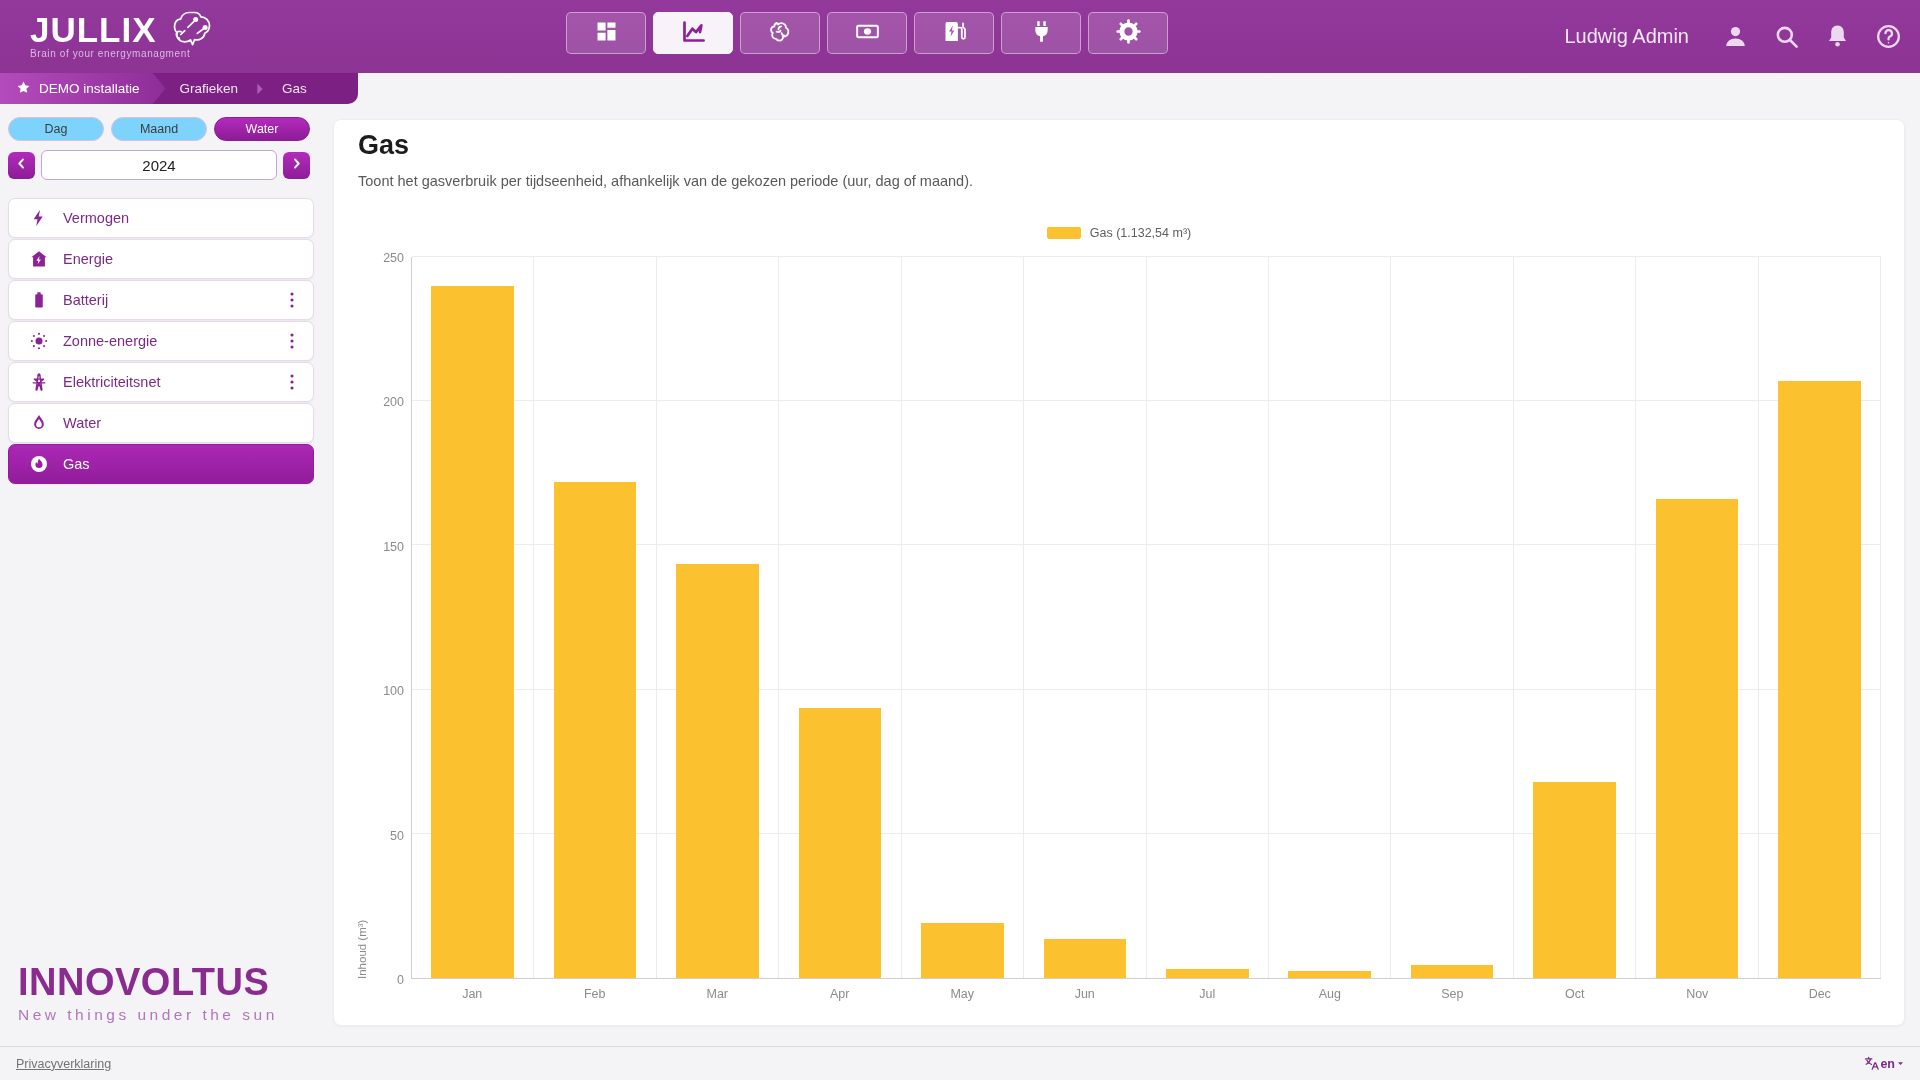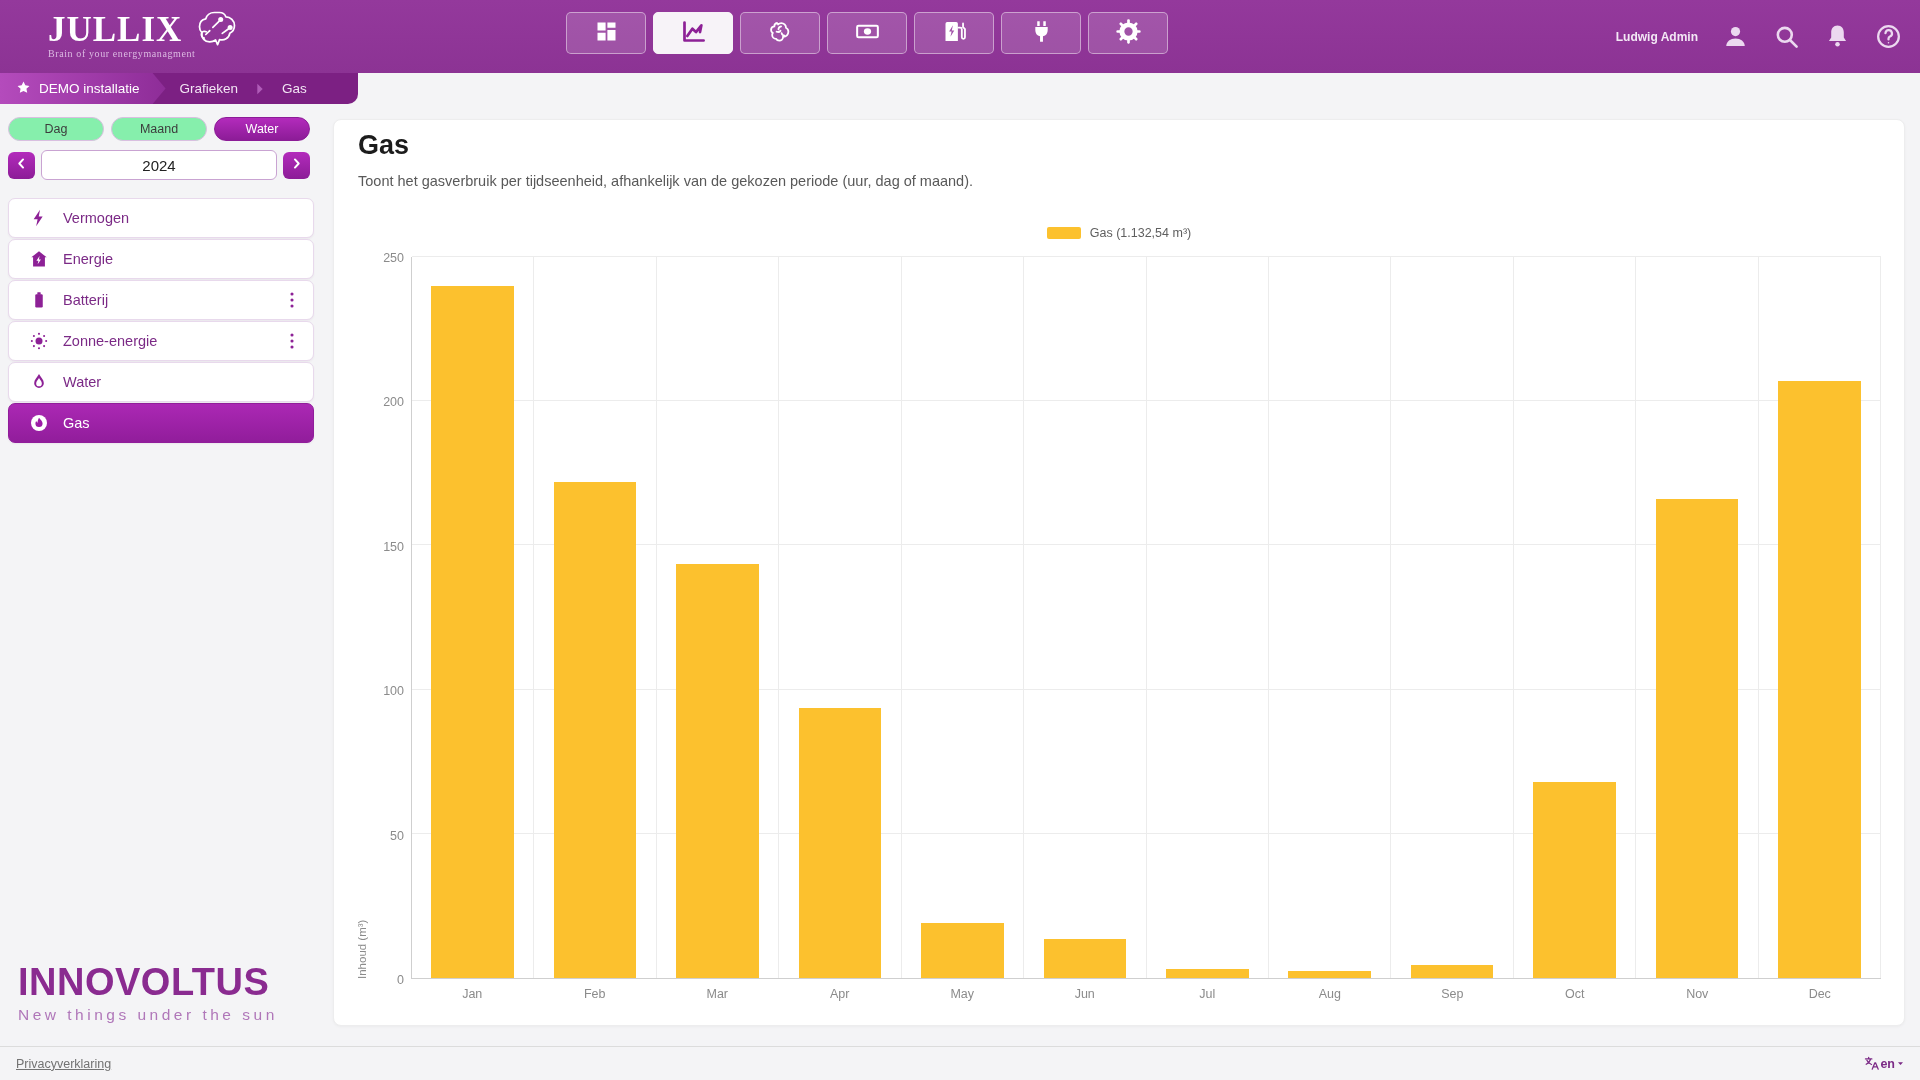--- a/index.html
+++ b/index.html
@@ -2,54 +2,54 @@
 <html><head>
 <meta charset="utf-8">
 <style>
   * { margin:0; padding:0; box-sizing:border-box; }
   html,body { width:1920px; height:1080px; overflow:hidden; }
   body { font-family:"Liberation Sans", sans-serif; background:#f4f4f6; position:relative; }
 
   
   .topbar { position:absolute; left:0; top:0; width:1920px; height:73px;
             background:linear-gradient(180deg,#94399c,#8c3394); z-index:3; }
-  .logo { position:absolute; left:48px; top:7px; cursor:pointer;font-family:Liberation Serif, serif; }
+  .logo { position:absolute; left:30px; top:7px; cursor:pointer; }
   .logo-row { display:flex; align-items:center; gap:6px; }
   .logo-text { color:#fff; font-size:35px; font-weight:700; letter-spacing:1px; line-height:1; }
   .logo-icon svg { width:56px; height:44px; display:block; }
   .logo-tagline { color:#dcb9e2; font-size:10px; letter-spacing:0.6px; margin-top:-3px; }
 
   .main-nav { position:absolute; left:566px; top:12px; display:flex; gap:7px; }
   .nav-btn { width:80px; height:42px; border-radius:5px; border:1.5px solid rgba(255,255,255,.45);
              background:rgba(255,255,255,.15); display:flex; align-items:center; justify-content:center;
              color:#fff; cursor:pointer; }
   .nav-btn svg { width:27px; height:27px; }
   .nav-btn.active { background:#f7f3f8; border-color:#f7f3f8; color:#8d2196; }
 
   .user-area { position:absolute; right:18px; top:0; height:73px; display:flex; align-items:center; gap:24px; }
-  .user-name { color:#f3e8f5; font-size:12px; margin-right:0;font-weight:bold; }
+  .user-name { color:#f3e8f5; font-size:20px; margin-right:9px; }
   .hdr-ico { width:27px; height:27px; color:#ecd9f0; cursor:pointer; }
   .hdr-ico svg { width:100%; height:100%; }
 
   
   .breadcrumb { position:absolute; left:0; top:73px; height:31px; width:358px; z-index:2;
                 background:#7c2083; border-bottom-right-radius:10px;
                 display:flex; align-items:center; overflow:hidden; }
   .crumb-first { height:31px; display:flex; align-items:center; gap:8px; padding:0 26px 0 16px;
                  background:linear-gradient(90deg,#b44bbc,#8e2d98); color:#fff; font-size:13.5px;
                  clip-path:polygon(0 0, calc(100% - 13px) 0, 100% 50%, calc(100% - 13px) 100%, 0 100%);
                  cursor:pointer; }
   .crumb-first svg { width:15px; height:15px; color:#fff; }
   .crumb { color:#f2e5f4; font-size:13.5px; padding:0 14px; cursor:pointer; }
   .crumb-sep { width:16px; height:16px; color:#b05cb8; flex:0 0 auto; }
   .crumb-sep svg { width:100%; height:100%; }
 
   
   .period-tabs { position:absolute; left:8px; top:117px; width:302px; display:flex; gap:7px; }
-  .pill { flex:1; height:24px; border-radius:12px; border:1px solid #d9bfe0; background:#86efac;
+  .pill { flex:1; height:24px; border-radius:12px; border:1px solid #d9bfe0; background:#7dd3fc;
           font-size:12.5px; color:#3c3c3c; cursor:pointer; font-family:inherit; }
   .pill.active { background:linear-gradient(180deg,#b32bbc,#8c1c97); border-color:#8c1c97; color:#fff; }
 
   .year-nav { position:absolute; left:8px; top:150px; width:302px; height:30px; display:flex; gap:6px; align-items:center; }
   .yr-btn { width:27px; height:27px; border-radius:6px; border:none; cursor:pointer; color:#fff;
             background:linear-gradient(180deg,#b32bbc,#8c1c97); display:flex; align-items:center; justify-content:center; }
   .yr-btn svg { width:15px; height:15px; }
   .year-display { flex:1; height:30px; background:#fff; border:1px solid #c9a3d2; border-radius:6px;
                   display:flex; align-items:center; justify-content:center; font-size:15px; color:#222; cursor:pointer; }
 
@@ -271,20 +271,32 @@
             <circle cx="18.1" cy="18.1" r="1.25"></circle>
           </svg></span>
         <span class="mlabel">Zonne-energie</span>
         <button class="kebab"><svg viewBox="0 0 24 24" fill="currentColor">
             <circle cx="12" cy="5.5" r="1.7"></circle>
             <circle cx="12" cy="12" r="1.7"></circle>
             <circle cx="12" cy="18.5" r="1.7"></circle>
           </svg></button>
       </div>
       <div class="side-item">
+        <span class="mi"><svg viewBox="0 0 24 24" fill="none" stroke="currentColor" stroke-width="1.7" stroke-linecap="round" stroke-linejoin="round">
+            <path d="M8.5 21.5 11 4h2l2.5 17.5M6.5 8.5h11M5 13h14M6.5 8.5 12 13l5.5-4.5M9.3 21.5 12 13l2.7 8.5"></path>
+            <path d="M11 4c0-.9.4-1.6 1-1.6s1 .7 1 1.6"></path>
+          </svg></span>
+        <span class="mlabel">Elektriciteitsnet</span>
+        <button class="kebab"><svg viewBox="0 0 24 24" fill="currentColor">
+            <circle cx="12" cy="5.5" r="1.7"></circle>
+            <circle cx="12" cy="12" r="1.7"></circle>
+            <circle cx="12" cy="18.5" r="1.7"></circle>
+          </svg></button>
+      </div>
+      <div class="side-item">
         <span class="mi"><svg viewBox="0 0 24 24">
             <path fill="currentColor" d="M12 2.4c-2.5 4-5.8 7.2-5.8 11a5.8 5.8 0 0 0 11.6 0c0-3.8-3.3-7-5.8-11z"></path>
             <path fill="#fff" d="M12 7.2c-1.5 2.4-3.4 4.3-3.4 6.5a3.4 3.4 0 0 0 6.8 0c0-2.2-1.9-4.1-3.4-6.5z"></path>
           </svg></span>
         <span class="mlabel">Water</span>
       </div>
       <div class="side-item active">
         <span class="mi"><svg viewBox="0 0 24 24">
             <circle cx="12" cy="12" r="9.6" fill="#fff"></circle>
             <path fill="#9c1ca6" d="M12 5.6c1.9 2.3 4.3 4.3 4.3 7a4.3 4.3 0 0 1-8.6 0c0-1 .3-1.9.9-2.9.3 1 .9 1.7 1.8 2.1-.3-2.4.6-4.4 1.6-6.2z"></path>

